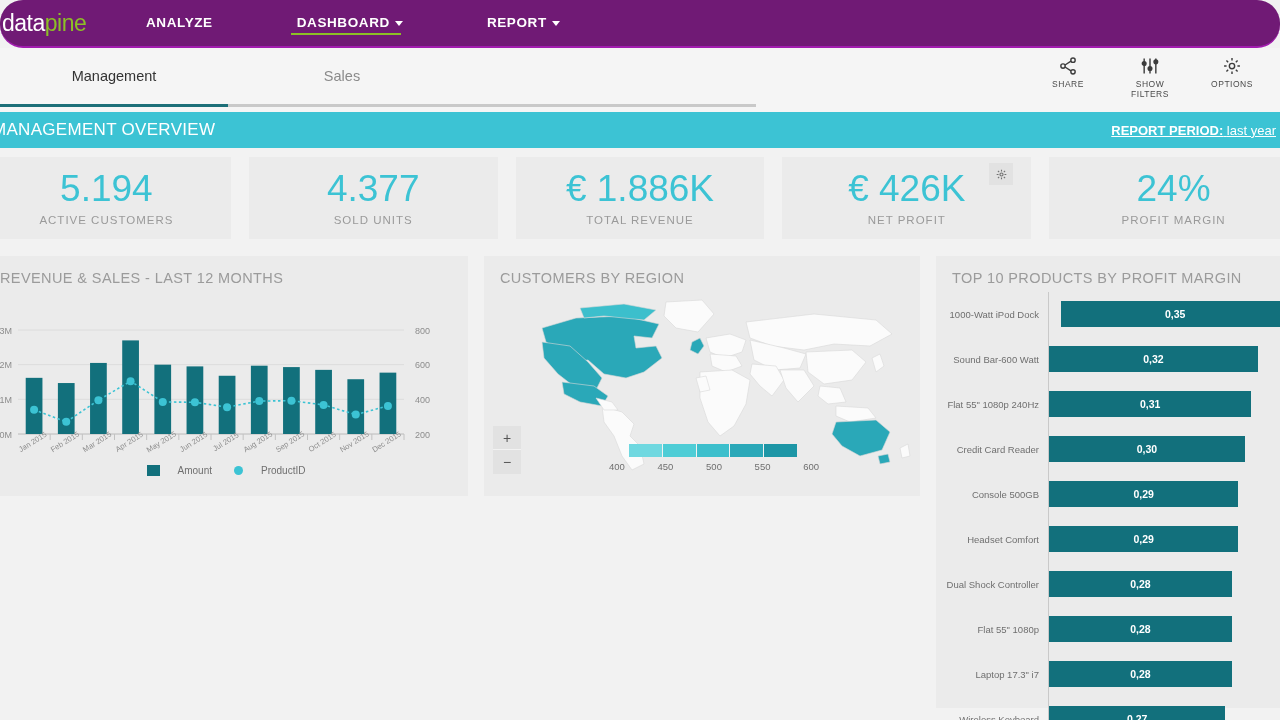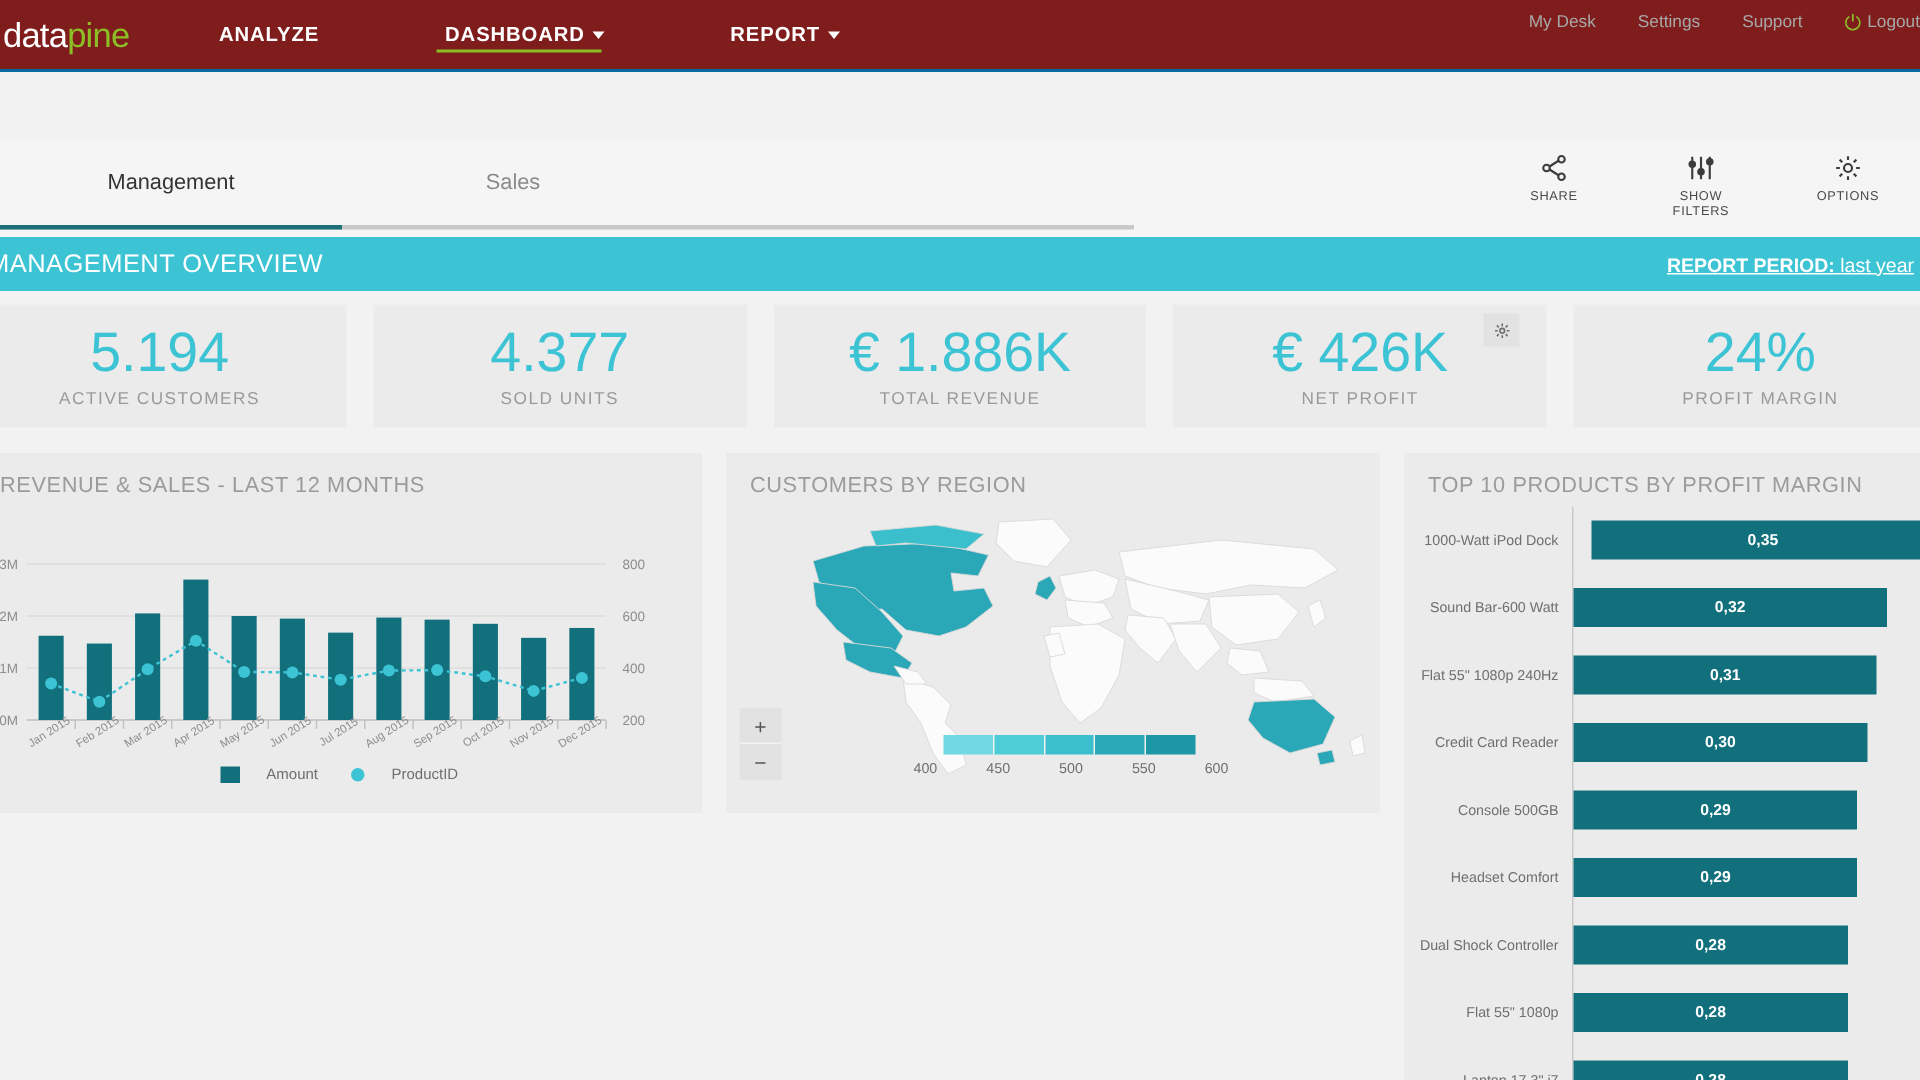--- a/index.html
+++ b/index.html
@@ -6,23 +6,24 @@
   html, body {
     width: 1280px; height: 720px;
     overflow: hidden;
     background: #f2f2f2;
     font-family: "Liberation Sans", sans-serif;
   }
 
   
   .topnav {
     position: relative;
-    height: 48px; background: #7f1d1d;
+    height: 48px; background: #701a75;
     display: flex; align-items: center;
-    border-bottom: 2px solid #0369a1;
+    border-bottom: 2px solid #a21caf;
+    border-radius: 23px;
   }
   .logo { font-size: 23px; letter-spacing: -0.5px; margin-left: 2px; width: 130px; }
   .logo .a { color: #ffffff; }
   .logo .b { color: #8cbf26; }
   .mainmenu { display: flex; align-items: center; height: 48px; }
   .mainmenu .mi {
     color: #fff; font-size: 13.5px; font-weight: bold; letter-spacing: 0.6px;
     padding: 0 14px; margin-right: 56px; position: relative; line-height: 48px;
     white-space: nowrap;
   }
@@ -41,36 +42,36 @@
   }
   .topright .ri {
     color: #a8a8a8; font-size: 11.5px; padding: 0 14px; line-height: 30px;
     white-space: nowrap;
   }
   .power { color: #8cbf26; font-size: 14px; padding-right: 4px; }
 
   
   .tabbar {
     position: relative; height: 64px; background: #f5f5f5;
-    display: flex; align-items: flex-start; margin-top: 46px;
+    display: flex; align-items: flex-start;
   }
   .tabs { display: flex; height: 56px; }
   .tab {
     font-size: 14.5px; color: #8a8a8a; line-height: 56px;
     width: 228px; text-align: center;
   }
   .tab.active { color: #333; }
   .tabline {
     position: absolute; left: 0; top: 56px; height: 3px; width: 756px;
     background: #c9c9c9;
   }
   .tabline i { display: block; height: 3px; width: 228px; background: #1d6f78; }
   .tools {
     position: absolute; right: 16px; top: 8px;
-    display: flex; gap: 34px;
+    display: flex; gap: 18px;
   }
   .tool { width: 64px; text-align: center; color: #3c3c3c; }
   .tool .lbl { font-size: 8.5px; letter-spacing: 0.5px; margin-top: 3px; color: #4a4a4a; }
   .tool svg { display: block; margin: 0 auto; }
 
   
   .banner {
     height: 36px; background: #3cc3d4; color: #fff;
     display: flex; align-items: center; justify-content: space-between;
     padding: 0 8px 0 0;
@@ -166,29 +167,20 @@
   </div>
   <div class="mainmenu">
     <div class="mi">
       <span>ANALYZE</span>
     </div>
     <div class="mi active">
       <span>DASHBOARD</span><i class="caret"></i>
     </div>
     <div class="mi">
       <span>REPORT</span><i class="caret"></i>
-    </div>
-  </div>
-  <div class="topright">
-    <div class="ri">My Desk</div>
-    <div class="ri">Settings</div>
-    <div class="ri">Support</div>
-    <div class="ri" style="padding-right:0;display:flex;align-items:center;">
-      <span class="power">⏻</span>
-      <span>Logout</span>
     </div>
   </div>
 </div>
 
 <div class="tabbar">
   <div class="tabs">
     <div class="tab active">Management</div>
     <div class="tab">Sales</div>
   </div>
   <div class="tabline">

